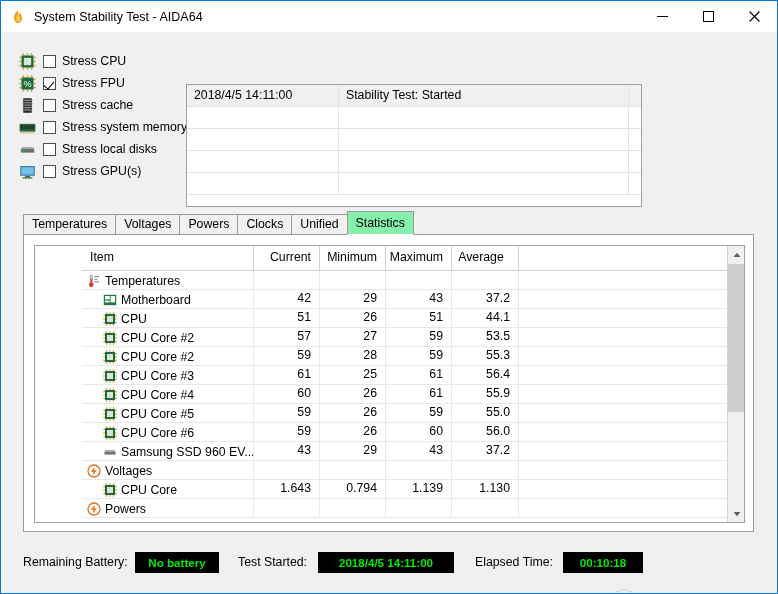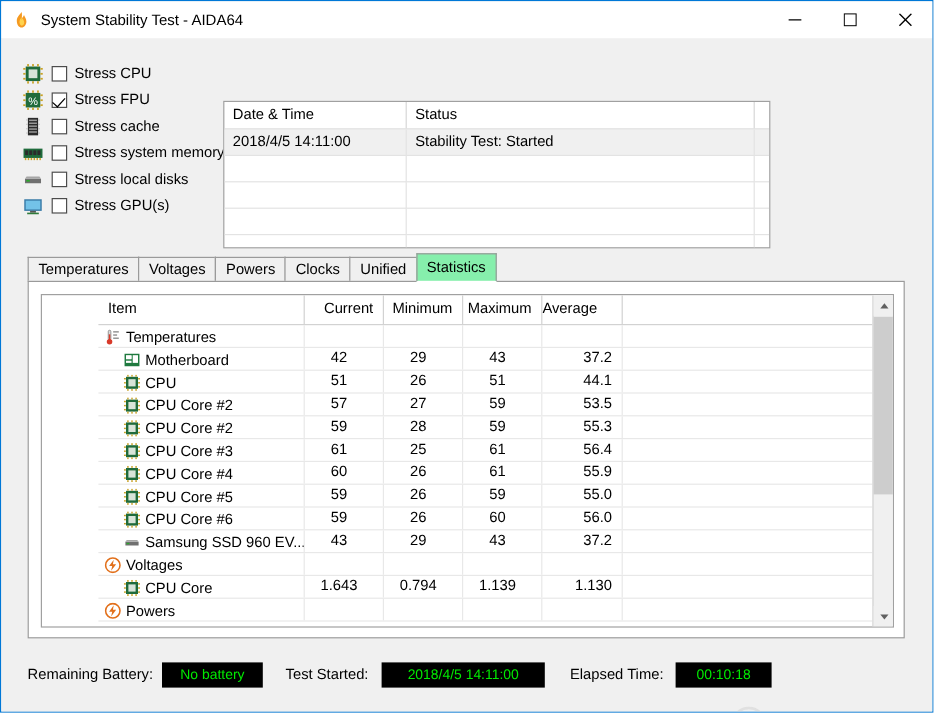--- a/index.html
+++ b/index.html
@@ -159,32 +159,32 @@
 
   .g-hdr { display: flex; height: 25px; border-bottom: 1px solid #d2d2d2; }
   .g-hc {
     font-size: 12.3px; color: #000;
     height: 24px; padding-top: 4px;
     border-right: 1px solid #d2d2d2;
     overflow: hidden;
   }
   .g-hc.item   { width: 172px; padding-left: 8px; }
   .g-hc.num    { width: 66px; text-align: right; padding-right: 8px; }
-  .g-hc.numw   { width: 67px; text-align: left; padding-right: 8px; }
+  .g-hc.numw   { width: 67px; text-align: center; padding-right: 8px; }
   .g-hc.fill   { width: 181px; border-right: none; }
 
   .g-row { display: flex; height: 19px; border-bottom: 1px solid #e8e8e8; }
   .g-c {
     font-size: 12.3px; color: #000;
     height: 18px; padding-top: 1px;
     border-right: 1px solid #e8e8e8;
     overflow: hidden; white-space: nowrap;
   }
   .g-c.item { width: 172px; display: flex; align-items: center; }
-  .g-c.num  { width: 66px; text-align: center; padding-right: 8px; }
+  .g-c.num  { width: 66px; text-align: right; padding-right: 8px; }
   .g-c.numw { width: 67px; text-align: right; padding-right: 8px; }
   .g-c.fill { width: 181px; border-right: none; }
 
   .ind0 { padding-left: 5px; }
   .ind1 { padding-left: 21px; }
   .r-icon { width: 14px; height: 14px; margin-right: 4px; flex: none; position: relative; }
   .r-label { white-space: nowrap; overflow: hidden; }
 
   
   #vsb {
@@ -212,20 +212,21 @@
   }
   .st-label {
     font-size: 12.3px; color: #000; white-space: nowrap;
   }
   .st-val {
     background: #000000; color: #00ea00;
     font-size: 11.6px;
     height: 21px;
     display: flex; align-items: center; justify-content: center;
     white-space: nowrap;
+    font-weight: bold;
   }
 
   
   #buttonbar {
     position: absolute; left: 0; top: 560px;
     width: 776px; height: 32px;
   }
 
   
   #watermark {
@@ -388,24 +389,20 @@
               <rect x="2" y="3.5" width="10" height="6" fill="#73c2e8"></rect>
               <rect x="5" y="10.5" width="4" height="1.2" fill="#555"></rect>
               <rect x="3" y="11.7" width="8" height="1.1" fill="#2f7a3a"></rect>
             </svg></span>
           <span class="cb"></span>
           <span class="s-label">Stress GPU(s)</span>
         </div>
       </div>
 
     <div id="logbox">
-      <div class="log-hdr">
-        <div class="log-hc c1">Date &amp; Time</div>
-        <div class="log-hc c2">Status</div>
-      </div>
       <div id="log-body">
           <div class="log-row filled">
             <div class="log-c c1">2018/4/5 14:11:00</div>
             <div class="log-c c2">Stability Test: Started</div>
             <div class="log-c c3"></div>
           </div>
           <div class="log-row">
             <div class="log-c c1"></div>
             <div class="log-c c2"></div>
             <div class="log-c c3"></div>

